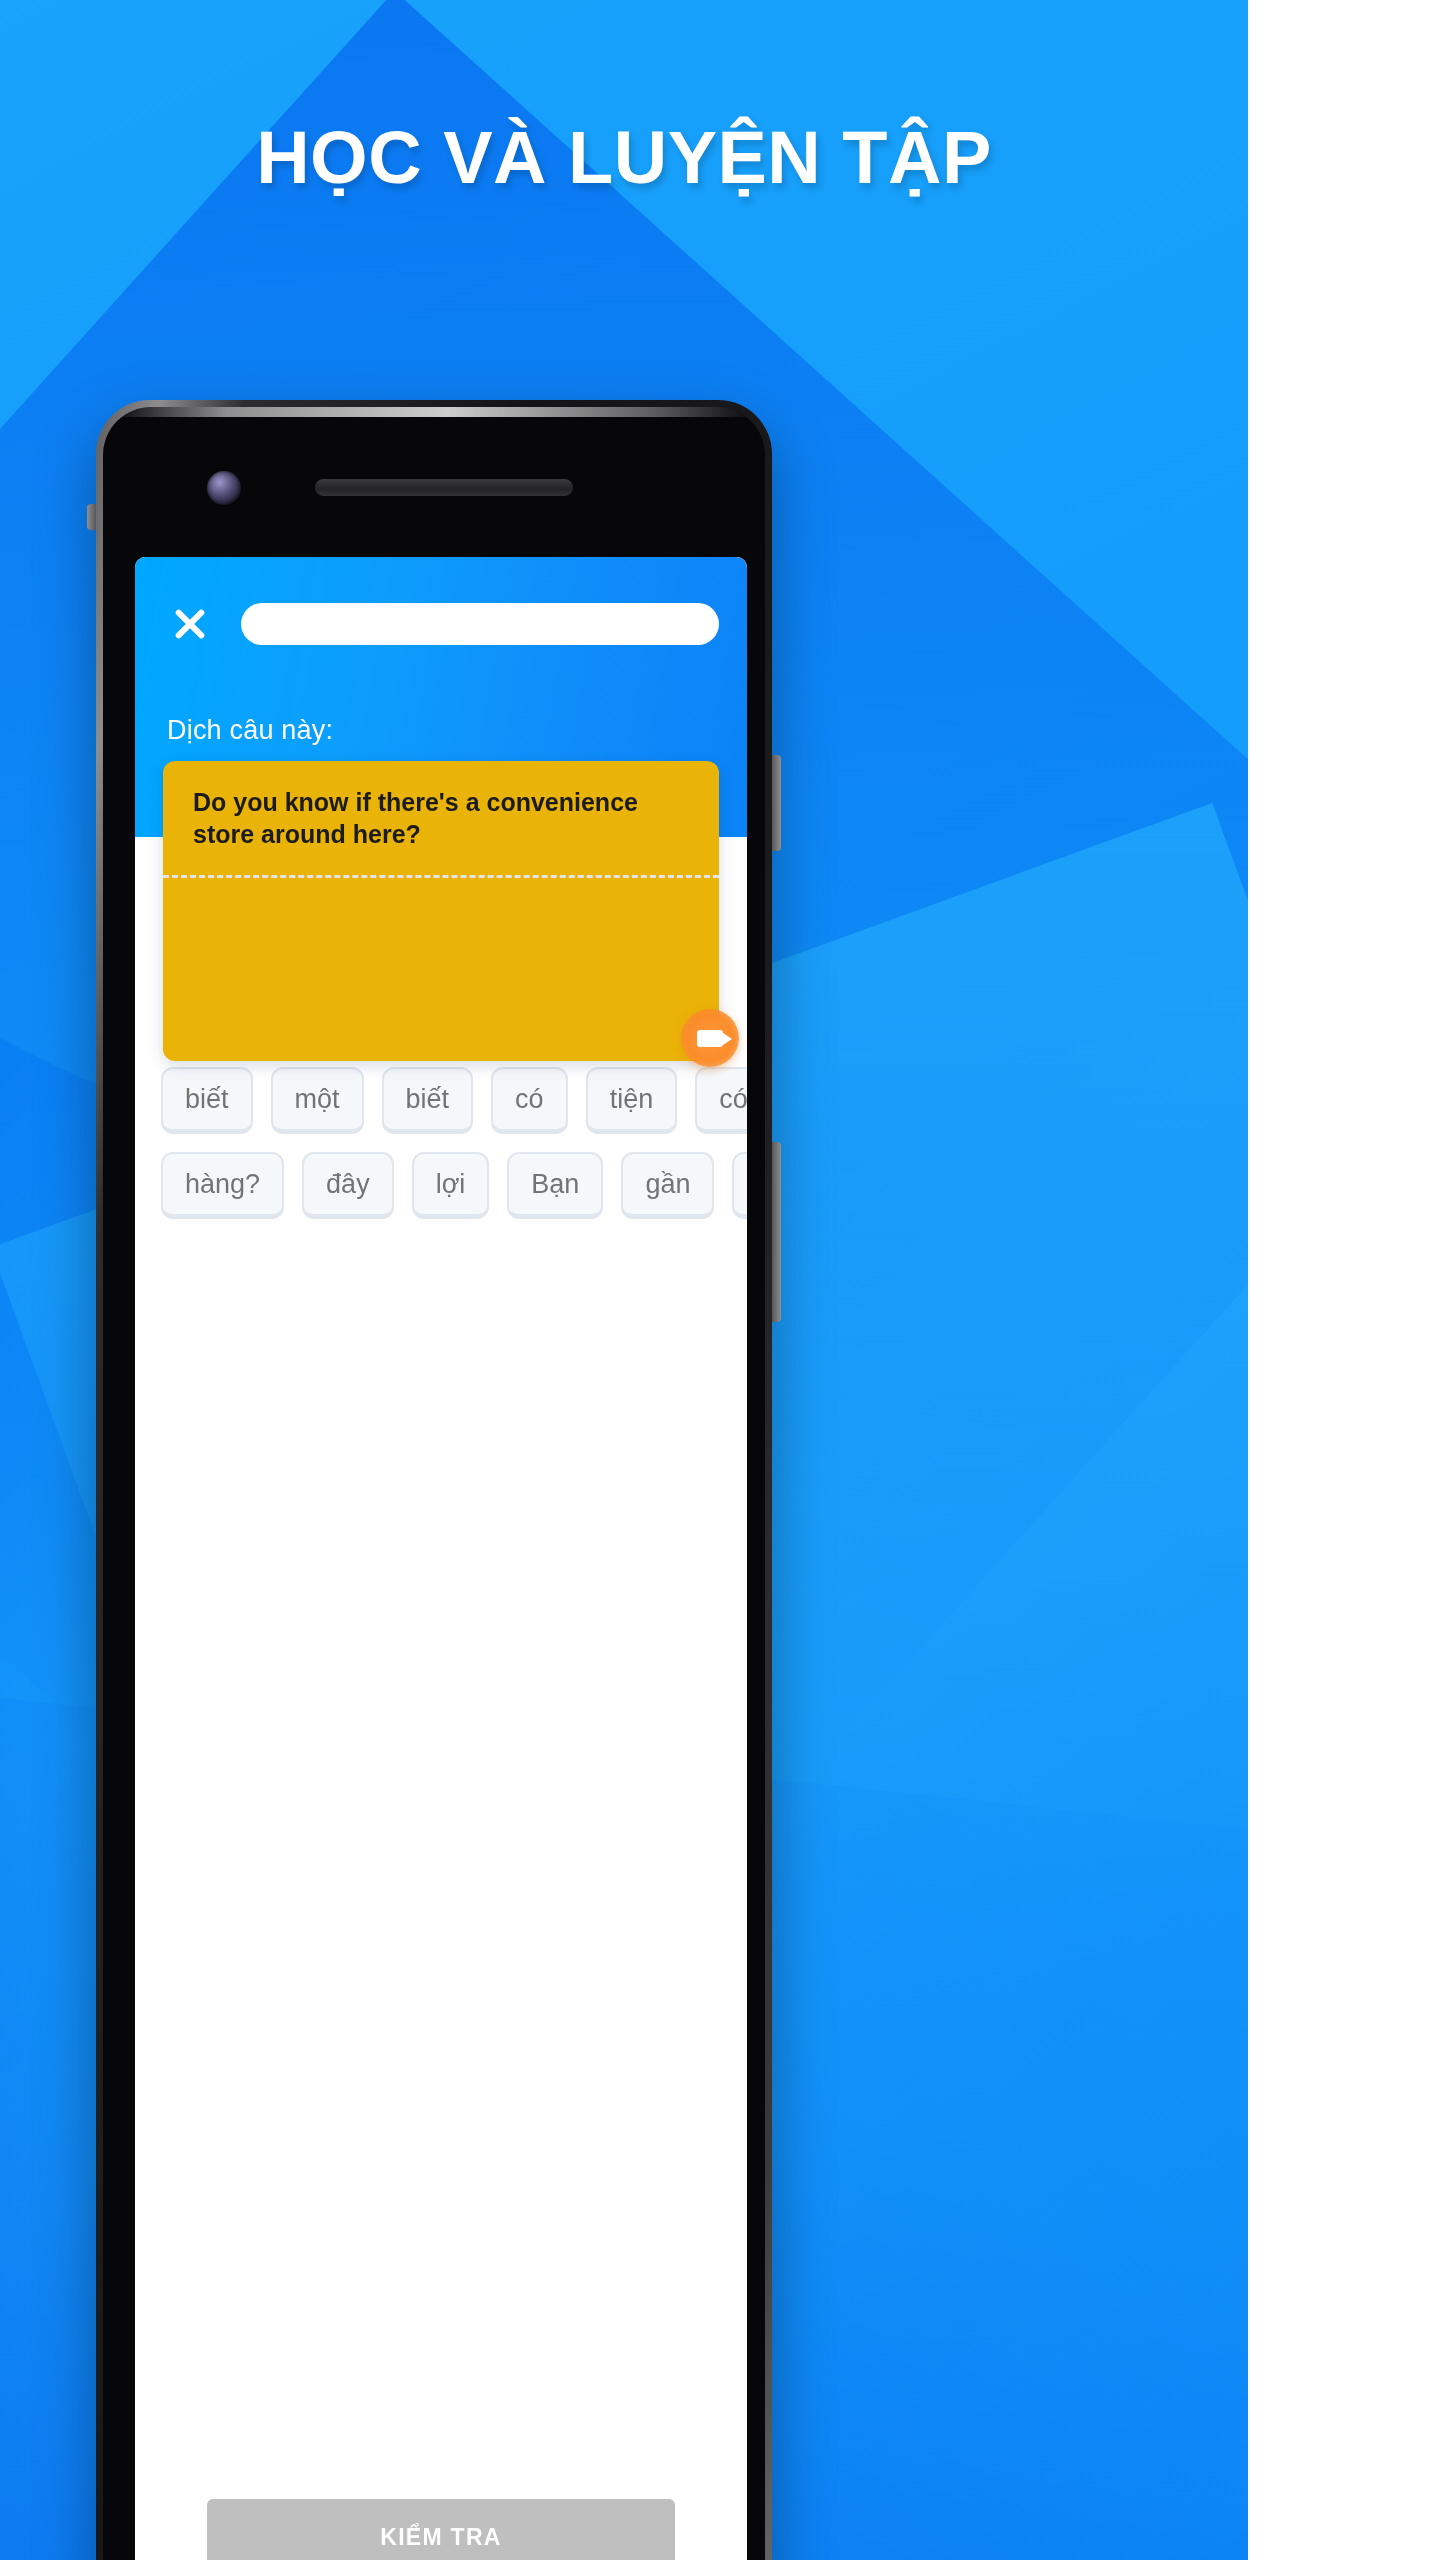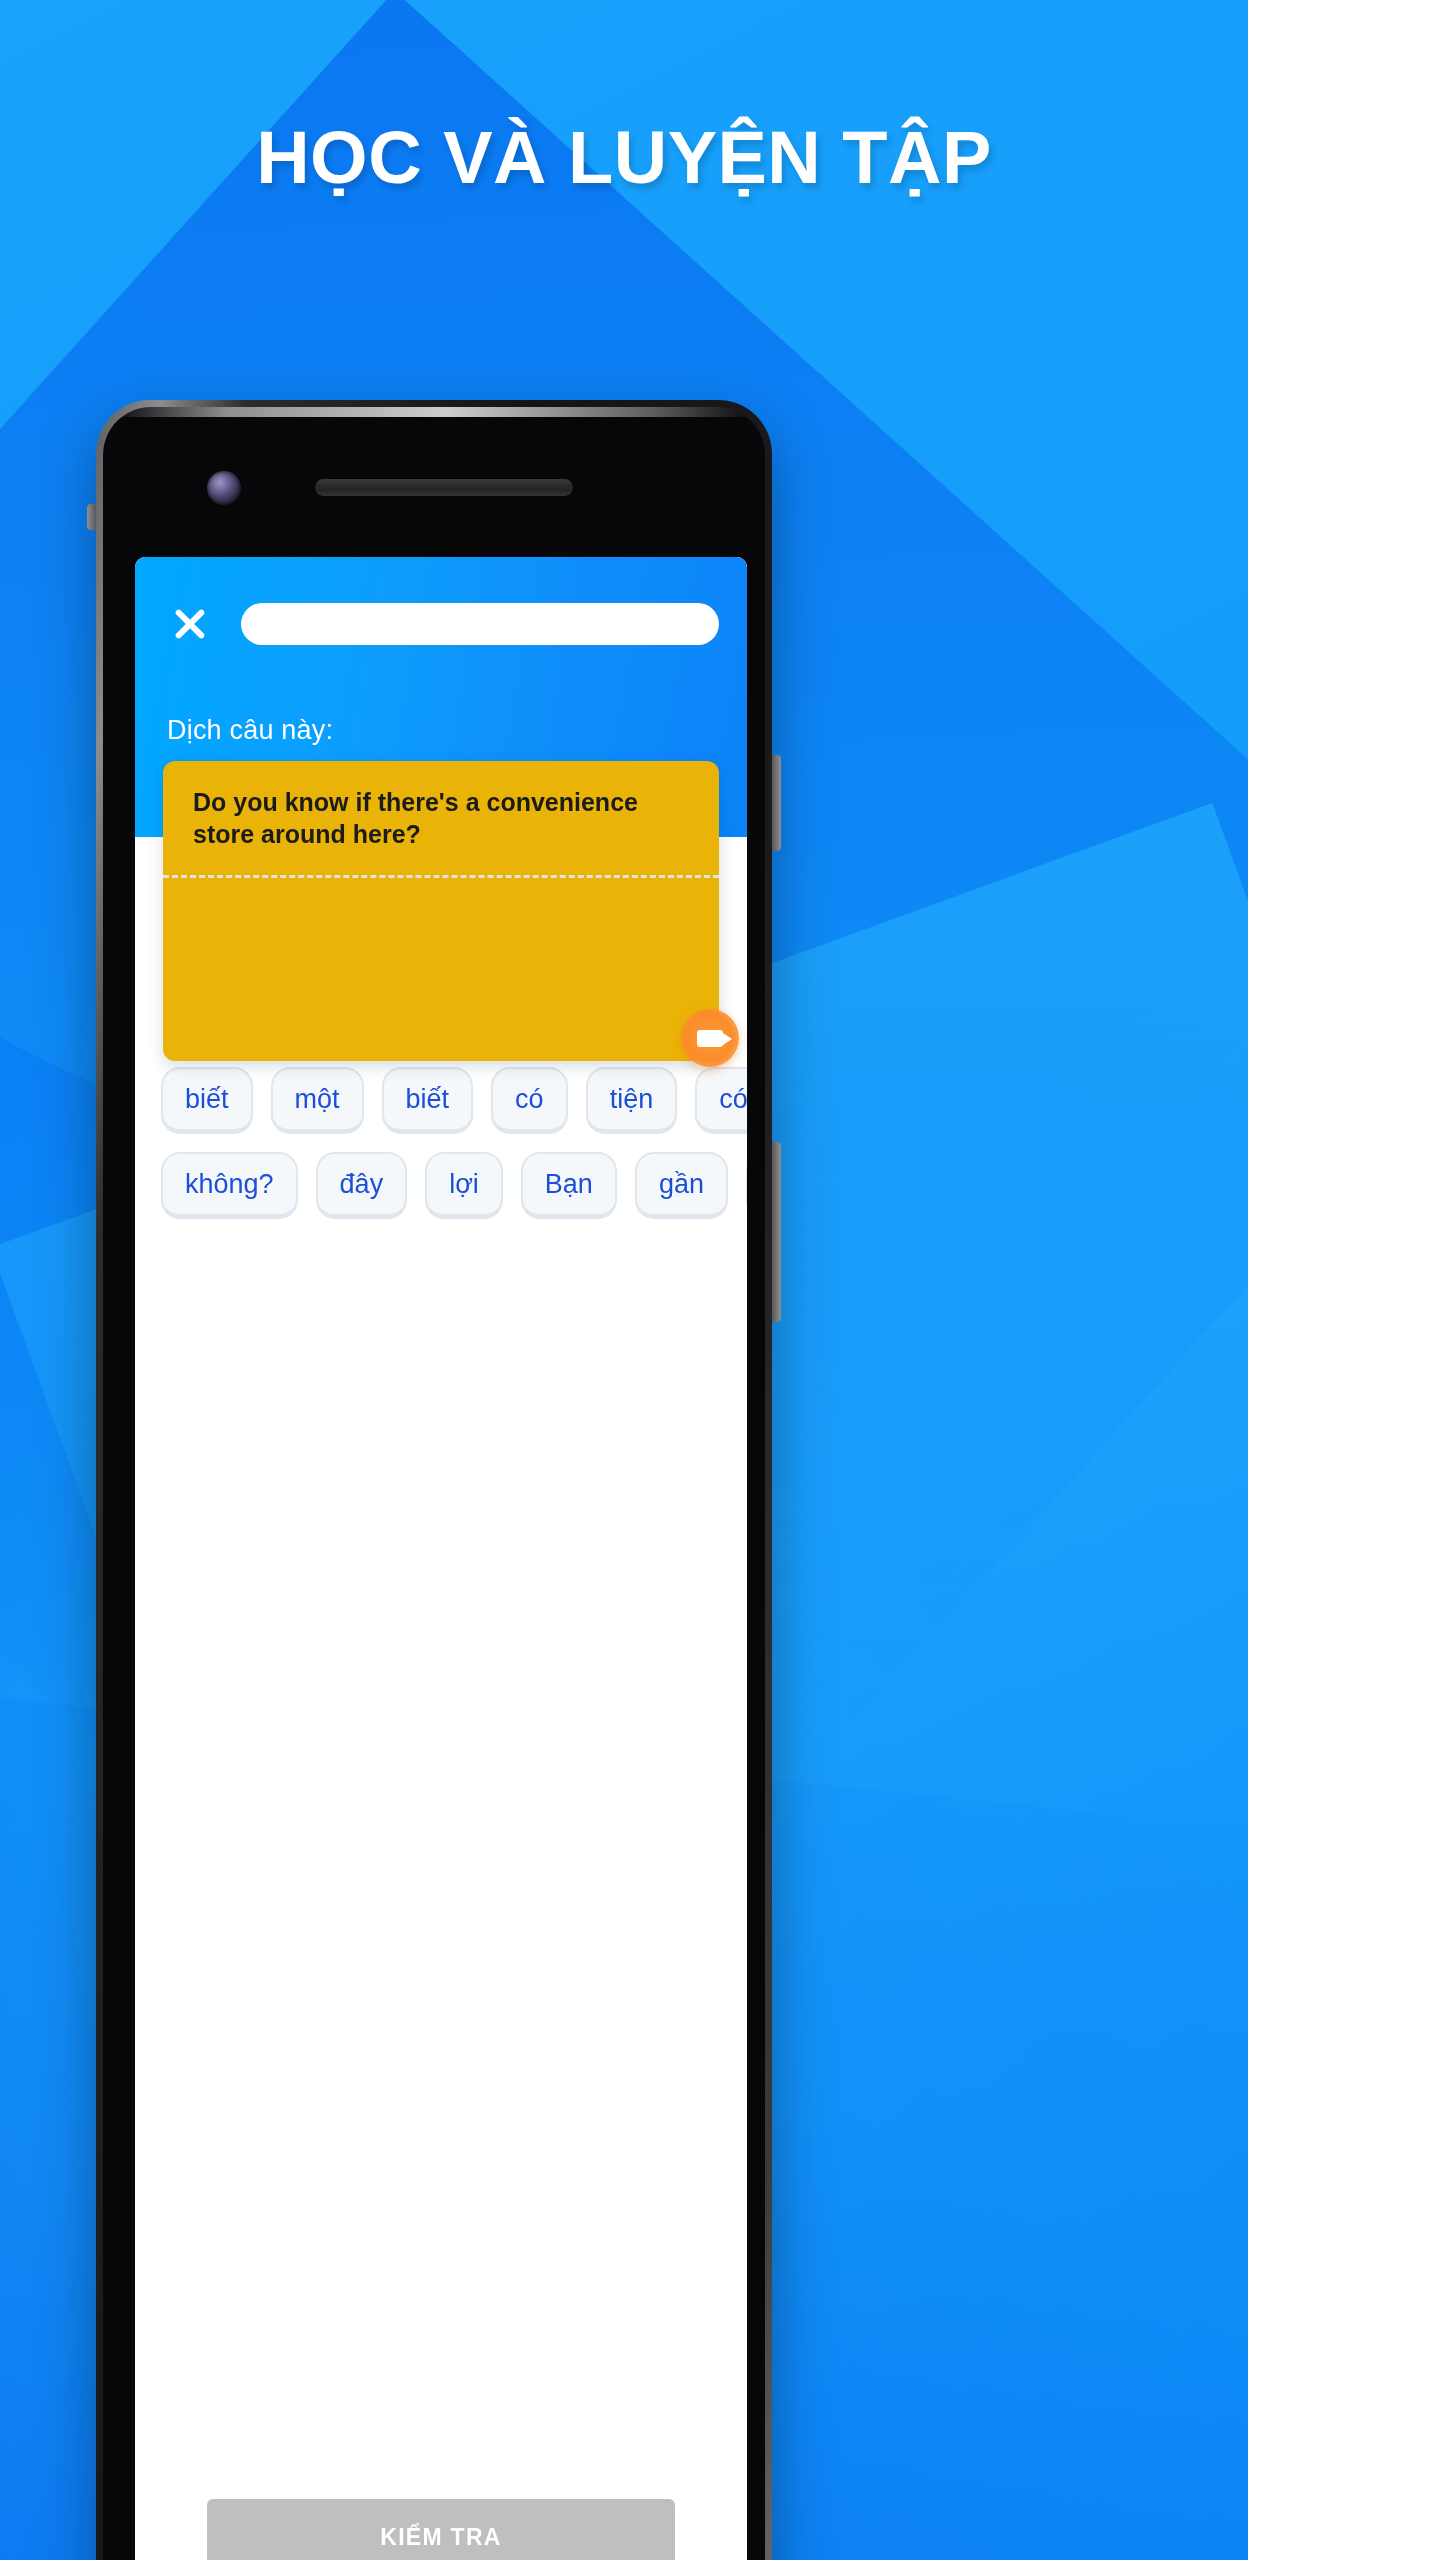--- a/index.html
+++ b/index.html
@@ -215,24 +215,24 @@
   .chip-row {
     display: flex;
     gap: 18px;
     margin-bottom: 18px;
     padding-left: 2px;
   }
   .chip {
     background: #f5f8fb;
     border: 2px solid #dfe6ee;
     border-bottom-width: 5px;
-    border-radius: 19px;
+    border-radius: 12px;
     padding: 15px 22px;
     font-size: 27px;
-    color: #1d4ed8;
+    color: #737373;
     line-height: 1.12;
     white-space: nowrap;
     cursor: pointer;
   }
 
   
   .submit-btn {
     position: absolute;
     left: 72px; bottom: 56px;
     width: 468px; height: 76px;
@@ -294,21 +294,21 @@
         <div class="word-bank">
           <div class="chip-row">
             <div class="chip">biết</div>
             <div class="chip">một</div>
             <div class="chip">biết</div>
             <div class="chip">có</div>
             <div class="chip">tiện</div>
             <div class="chip">có</div>
           </div>
           <div class="chip-row">
-            <div class="chip">không?</div>
+            <div class="chip">hàng?</div>
             <div class="chip">đây</div>
             <div class="chip">lợi</div>
             <div class="chip">Bạn</div>
             <div class="chip">gần</div>
             <div class="chip">cửa</div>
           </div>
         </div>
 
         <div class="submit-btn">KIỂM TRA</div>
 

